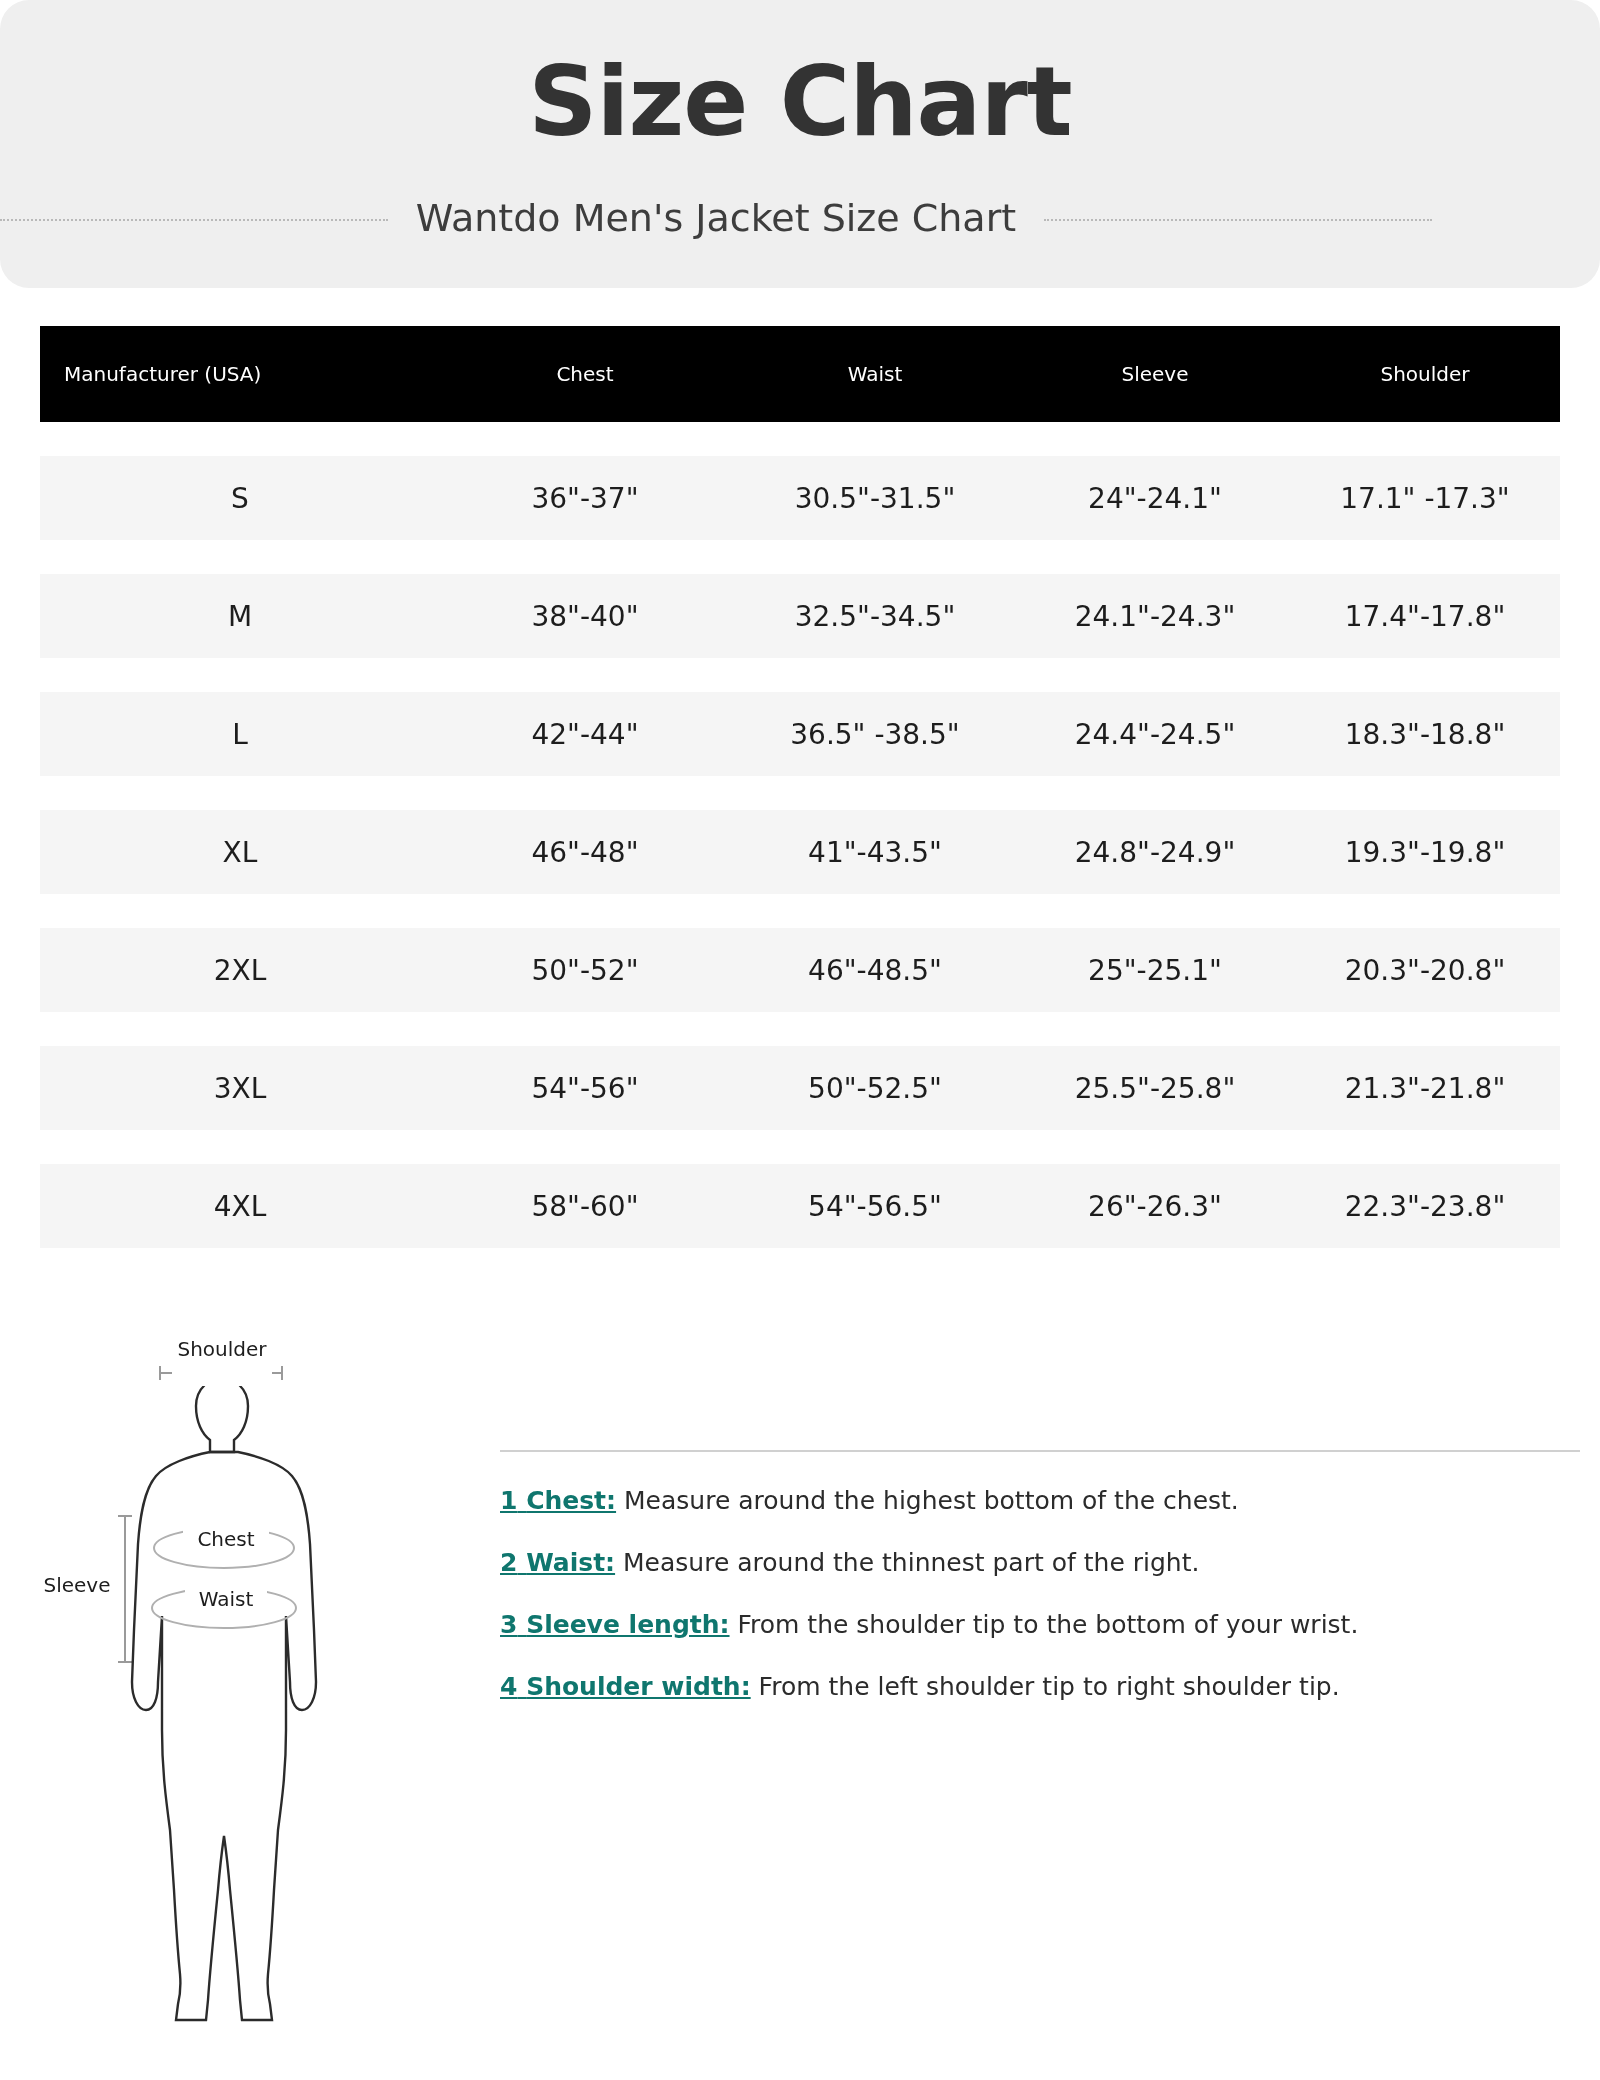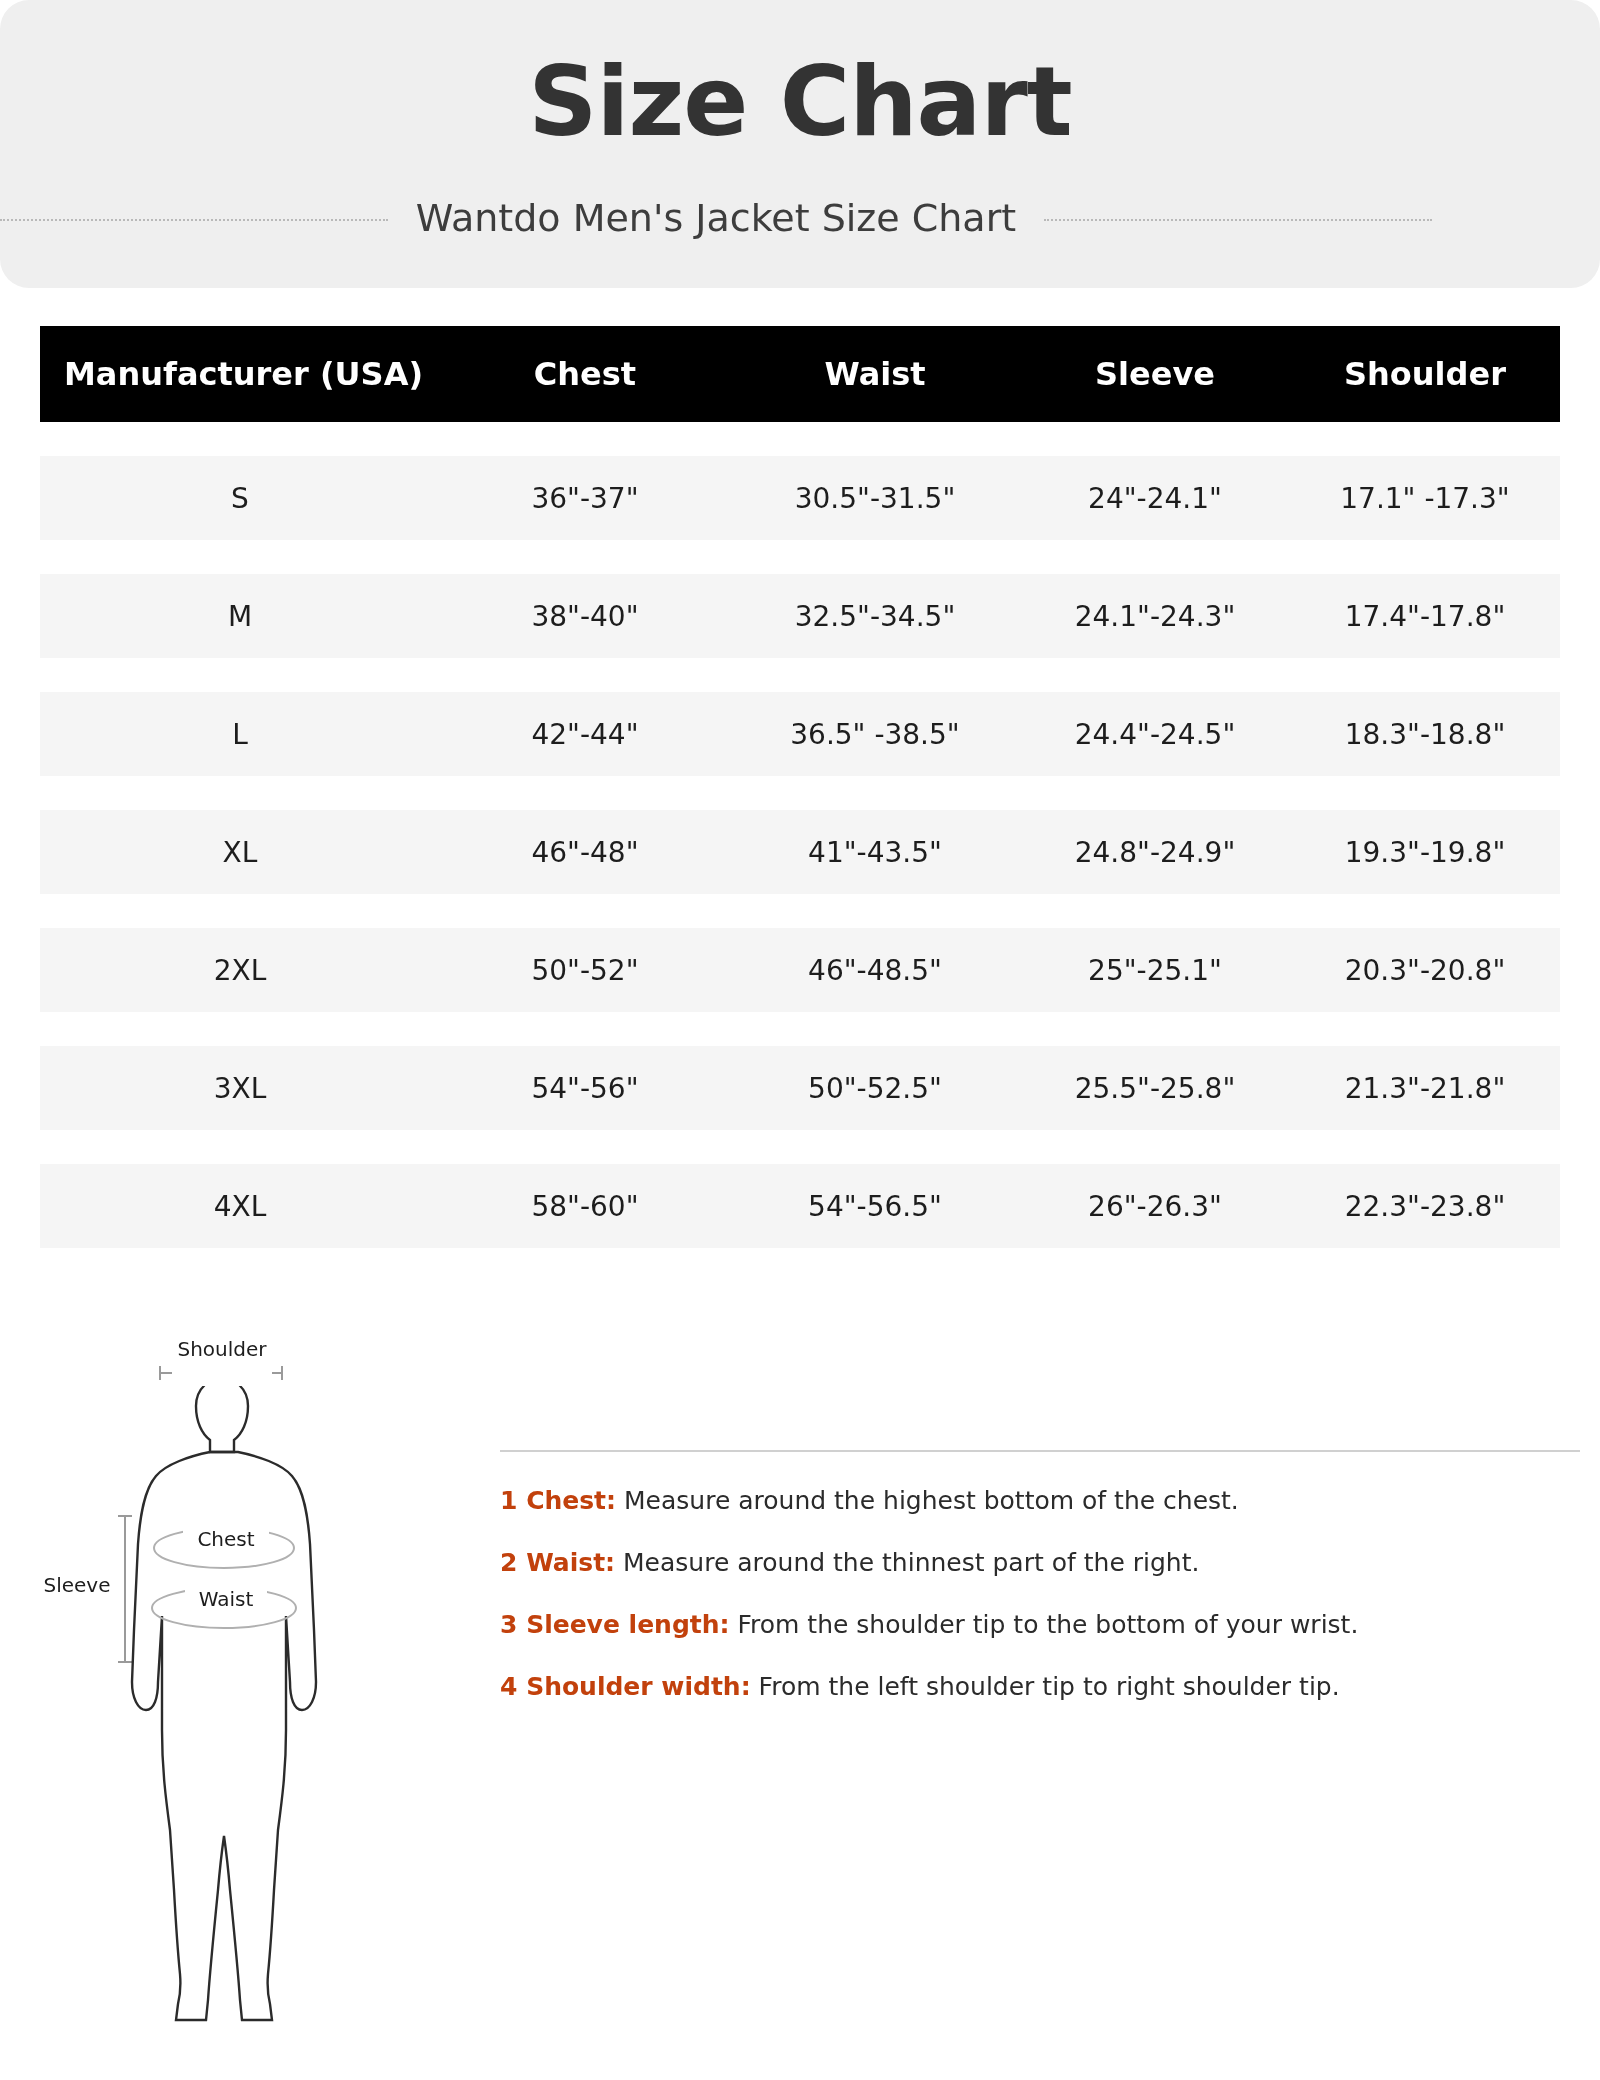--- a/index.html
+++ b/index.html
@@ -70,22 +70,22 @@
     width: 1520px;
   }
   table.size-table {
     border-collapse: collapse;
     width: 1520px;
     table-layout: fixed;
   }
   table.size-table th {
     background: #000000;
     color: #ffffff;
-    font-size: 32px;
-    font-weight: bold;
+    font-size: 20px;
+    font-weight: normal;
     height: 96px;
     text-align: center;
     vertical-align: middle;
   }
   table.size-table th.first {
     text-align: left;
     padding-left: 24px;
   }
   table.size-table td {
     background: #f5f5f5;
@@ -144,21 +144,22 @@
     margin-bottom: 34px;
   }
   .howto-item {
     font-size: 25px;
     color: #2b2b2b;
     margin-bottom: 32px;
     line-height: 1.2;
   }
   .howto-item b {
     font-weight: bold;
-    color: #c2410c;
+    color: #0f766e;
+    text-decoration: underline;
   }
 </style>
 </head>
 <body>
 
 <div class="page">
 
   <div class="header">
     <div class="title">Size Chart</div>
     <div class="subtitle-wrap">

